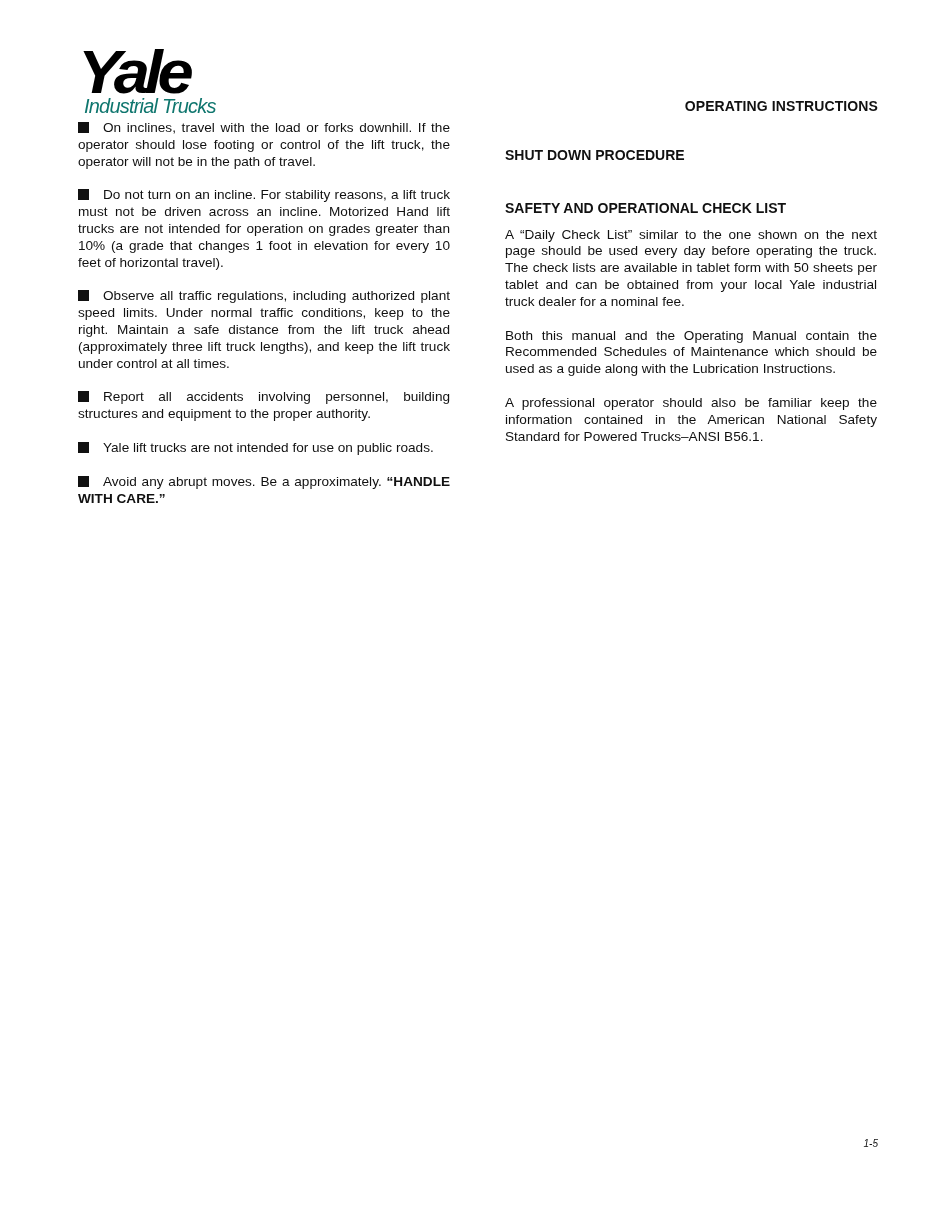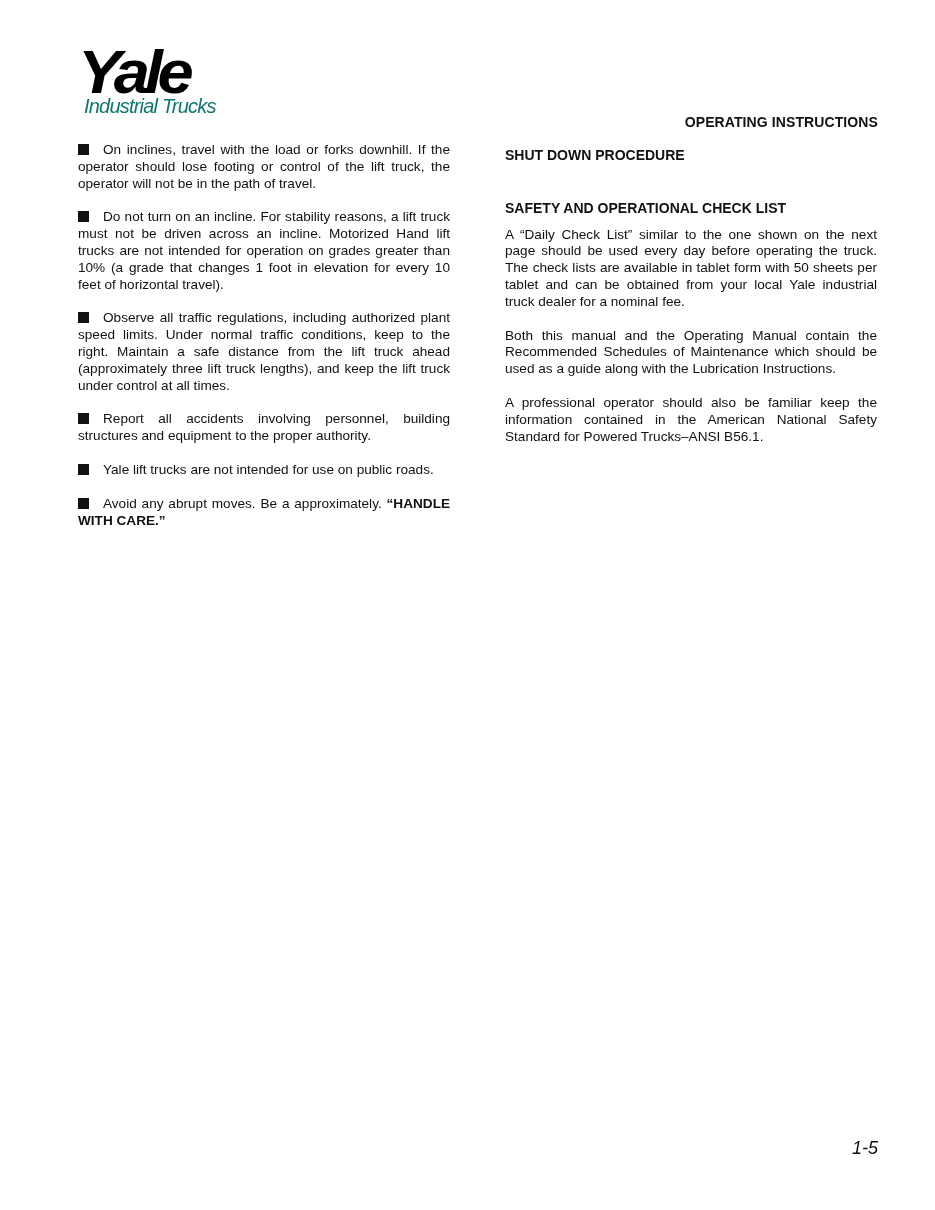--- a/index.html
+++ b/index.html
@@ -1,29 +1,29 @@
 <!DOCTYPE html>
 <html><head>
 <meta charset="utf-8">
 <style>
   html, body { margin:0; padding:0; background:#ffffff; }
   body { width:935px; height:1210px; position:relative; overflow:hidden; color:#111; font-family:"Liberation Sans", sans-serif; }
   .logo { position:absolute; left:78px; top:46px; width:180px; }
   .logo-yale { font-family:"Liberation Sans", sans-serif; font-weight:bold; font-style:italic; font-size:62px; line-height:52px; letter-spacing:-5px; transform:scaleX(1.05); transform-origin:left; color:#000; }
   .logo-sub { font-family:"Liberation Sans", sans-serif; font-style:italic; font-size:20px; line-height:20px; margin-top:-2px; margin-left:6px; letter-spacing:-0.8px; color:#0f766e; }
-  .section-header { position:absolute; right:57px; top:114px; font-weight:bold; font-size:14px; letter-spacing:0.1px; }
-  .col { position:absolute; top:142px; width:372px; font-size:13.6px; line-height:16.8px; }
+  .section-header { position:absolute; right:57px; top:98px; font-weight:bold; font-size:14px; letter-spacing:0.1px; }
+  .col { position:absolute; top:120px; width:372px; font-size:13.6px; line-height:16.8px; }
   .col-left { left:78px; }
   .col-right { left:505px; top:137px; }
   .para { text-align:justify; margin:0 0 17px 0; }
   .bullet { display:inline-block; width:11px; height:11px; background:#111; margin-right:14px; vertical-align:-1px; }
   .heading { font-weight:bold; font-size:14px; margin:10px 0 10px 0; }
   .bold { font-weight:bold; }
   .spacer { height:16px; }
-  .page-num { position:absolute; right:57px; top:1138px; font-style:italic; font-size:18px;text-align:right; }
+  .page-num { position:absolute; right:57px; top:1138px; font-style:italic; font-size:10px;text-align:right; }
 </style>
 </head>
 <body>
 
 <div class="logo">
   <div class="logo-yale">Yale</div>
   <div class="logo-sub">Industrial Trucks</div>
 </div>
 
 <div class="section-header">OPERATING INSTRUCTIONS</div>

